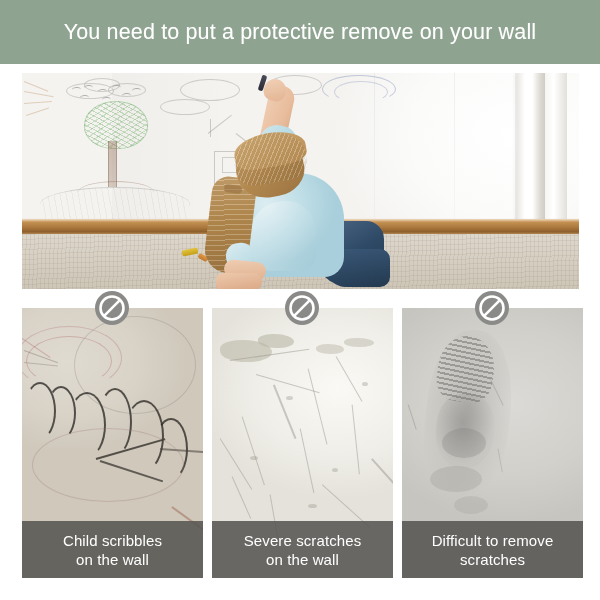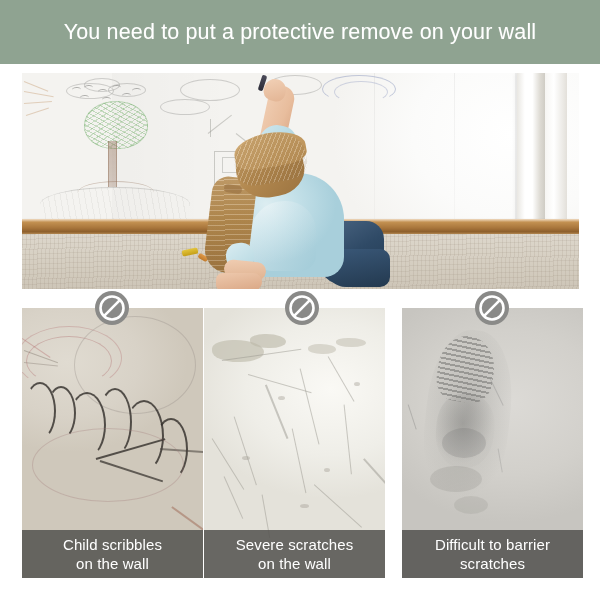--- a/index.html
+++ b/index.html
@@ -266,21 +266,21 @@
     position:absolute;width:36px;height:36px;border-radius:50%;
     z-index:30;
   }
 
   
   .panel{
     position:absolute;top:308px;width:181px;height:270px;
     overflow:hidden;background:#ded9d0;
   }
   .p1{left:22px;}
-  .p2{left:204px;}
+  .p2{left:212px;}
   .p3{left:402px;}
 
   .p1-bg{
     position:absolute;inset:0;
     background:
       radial-gradient(ellipse 120px 90px at 25% 20%, #e0dbd1 0%, #d8d2c7 60%, #cfc8bb 100%),
       linear-gradient(160deg,#e2ddd3 0%,#d6d0c4 100%);
   }
   .p2-bg{
     position:absolute;inset:0;
@@ -330,21 +330,21 @@
   .foot-heel{
     position:absolute;left:34px;top:86px;width:58px;height:74px;
     background:radial-gradient(ellipse 30px 40px at 45% 40%, rgba(100,100,98,.34), rgba(150,150,146,.06));
     border-radius:42% 42% 46% 46%;
     transform:rotate(5deg);
   }
   .smudge{position:absolute;background:rgba(110,110,108,.22);border-radius:50%;}
 
   
   .caption{
-    position:absolute;left:0;bottom:0;width:181px;height:48px;
+    position:absolute;left:0;bottom:0;width:181px;height:57px;
     background:rgba(86,85,82,.88);
     display:flex;align-items:center;justify-content:center;
     text-align:center;
   }
   .caption-text{
     color:#ffffff;
     font-size:15px;
     line-height:19px;
     font-weight:400;
     letter-spacing:.1px;
@@ -516,21 +516,21 @@
 
     <div class="smudge" style="left:40px;top:120px;width:44px;height:30px;"></div>
     <div class="smudge" style="left:28px;top:158px;width:52px;height:26px;background:rgba(110,110,108,.16);"></div>
     <div class="smudge" style="left:52px;top:188px;width:34px;height:18px;background:rgba(110,110,108,.14);"></div>
     <div class="scratch" style="left:6px;top:96px;width:26px;height:1.4px;background:rgba(110,110,108,.30);transform:rotate(72deg);"></div>
     <div class="scratch" style="left:88px;top:70px;width:30px;height:1.2px;background:rgba(110,110,108,.26);transform:rotate(64deg);"></div>
     <div class="scratch" style="left:96px;top:140px;width:24px;height:1.2px;background:rgba(110,110,108,.22);transform:rotate(80deg);"></div>
 
     <div class="caption">
       <div class="caption-text">
-        <span>Difficult to barrier</span><br>
+        <span>Difficult to remove</span><br>
         <span>scratches</span>
       </div>
     </div>
   </div>
 
   <svg class="nosign" style="left:94px;top:290px;" viewBox="0 0 36 36">
     <circle cx="18" cy="18" r="17" fill="#8a8a88"></circle>
     <circle cx="18" cy="18" r="11.5" fill="none" stroke="#ffffff" stroke-width="2.6"></circle>
     <line x1="10.2" y1="25.8" x2="25.8" y2="10.2" stroke="#ffffff" stroke-width="2.6" stroke-linecap="butt"></line>
   </svg>

